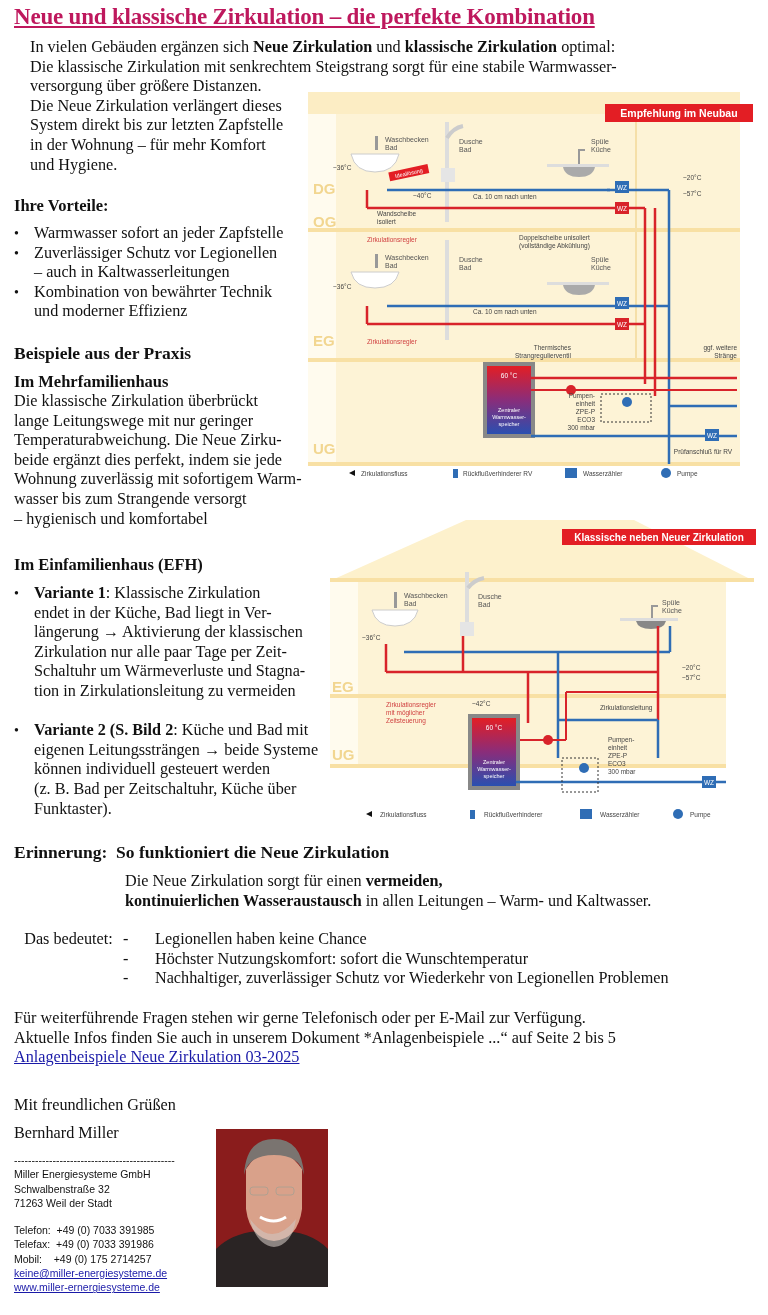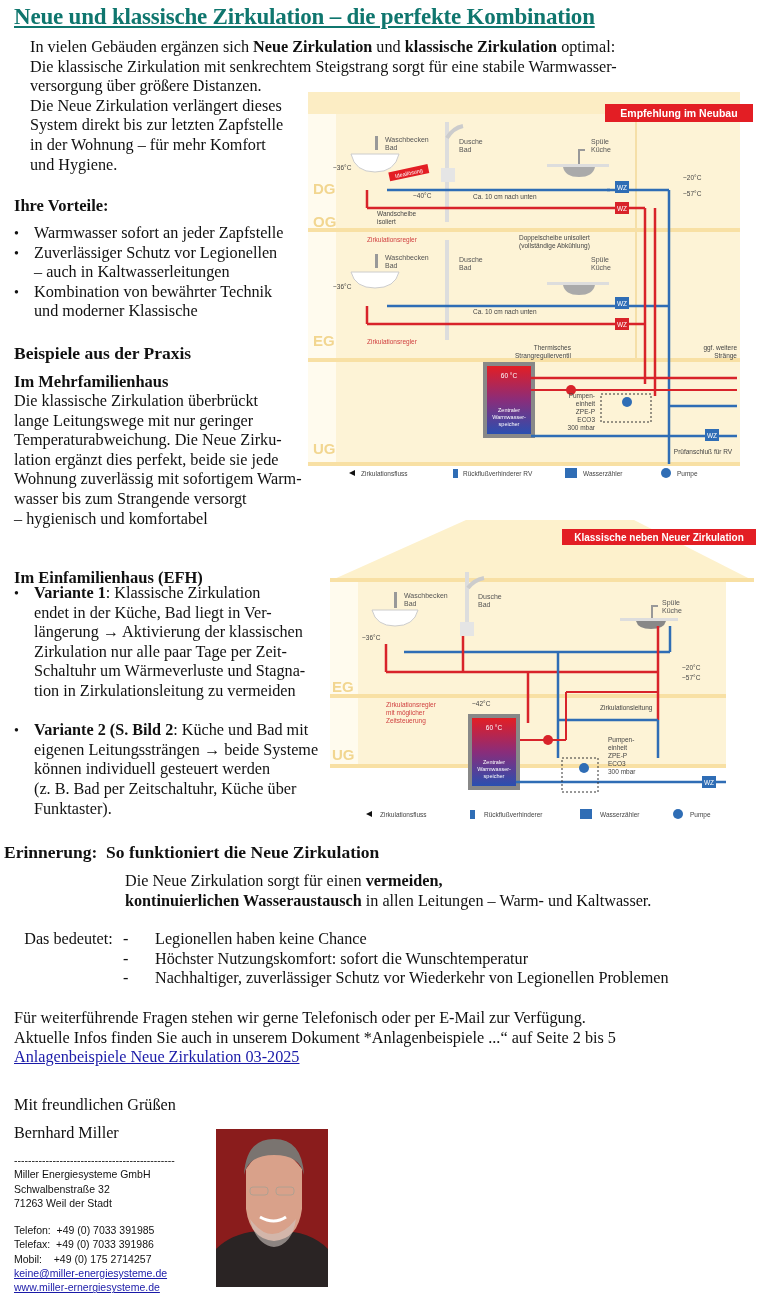--- a/index.html
+++ b/index.html
@@ -1,19 +1,19 @@
 <!DOCTYPE html>
 <html><head>
 <meta charset="utf-8">
 <style>
   html, body { margin:0; padding:0; background:#ffffff; }
   body { width:768px; height:1315px; position:relative; overflow:hidden;
          font-family:"Liberation Serif", serif; color:#111; }
   .abs { position:absolute; }
-  .title { left:14px; top:4px; font-size:23px; font-weight:bold; color:#0f766e;
+  .title { left:14px; top:4px; font-size:23px; font-weight:bold; color:#be185d;
            text-decoration:underline; letter-spacing:-0.2px; white-space:nowrap; }
   .p { font-size:16.2px; line-height:19.6px; white-space:nowrap; }
   .h { font-size:17.5px; font-weight:bold; }
   .h2 { font-size:16.5px; font-weight:bold; }
   ul.bul { list-style:none; margin:0; padding:0; }
   ul.bul li { position:relative; padding-left:20px; font-size:16.2px; line-height:19.6px; white-space:nowrap; }
   ul.bul li::before { content:"•"; position:absolute; left:0; top:0; font-size:14px; }
   a.link { color:#1a1aa8; text-decoration:underline; }
   .sig { font-family:"Liberation Sans", sans-serif; font-size:10.5px; line-height:14.3px; white-space:nowrap; }
   .diag text { font-family:"Liberation Sans", sans-serif; }
@@ -33,36 +33,36 @@
   <div>Die Neue Zirkulation verlängert dieses</div>
   <div>System direkt bis zur letzten Zapfstelle</div>
   <div>in der Wohnung – für mehr Komfort</div>
   <div>und Hygiene.</div>
 </div>
 
 <div class="abs h2" style="left:14px; top:196px;">Ihre Vorteile:</div>
 <ul class="abs bul" style="left:14px; top:224px;">
   <li><span>Warmwasser sofort an jeder Zapfstelle</span></li>
   <li><span>Zuverlässiger Schutz vor Legionellen</span><br><span>– auch in Kaltwasserleitungen</span></li>
-  <li><span>Kombination von bewährter Technik</span><br><span>und moderner Klassische</span></li>
+  <li><span>Kombination von bewährter Technik</span><br><span>und moderner Effizienz</span></li>
 </ul>
 
 <div class="abs h" style="left:14px; top:343px;">Beispiele aus der Praxis</div>
 <div class="abs h2" style="left:14px; top:372px;">Im Mehrfamilienhaus</div>
 <div class="abs p" style="left:14px; top:392px;">
   <div>Die klassische Zirkulation überbrückt</div>
   <div>lange Leitungswege mit nur geringer</div>
   <div>Temperaturabweichung. Die Neue Zirku-</div>
-  <div>lation ergänzt dies perfekt, beide sie jede</div>
+  <div>beide ergänzt dies perfekt, indem sie jede</div>
   <div>Wohnung zuverlässig mit sofortigem Warm-</div>
   <div>wasser bis zum Strangende versorgt</div>
   <div>– hygienisch und komfortabel</div>
 </div>
 
-<div class="abs h2" style="left:14px; top:568px;">Im Einfamilienhaus (EFH)</div>
+<div class="abs h2" style="left:14px; top:555px;">Im Einfamilienhaus (EFH)</div>
 <ul class="abs bul" style="left:14px; top:584px;">
   <li>
     <b>Variante 1</b><span>: Klassische Zirkulation</span><br>
     <span>endet in der Küche, Bad liegt in Ver-</span><br>
     <span>längerung → Aktivierung der klassischen</span><br>
     <span>Zirkulation nur alle paar Tage per Zeit-</span><br>
     <span>Schaltuhr um Wärmeverluste und Stagna-</span><br>
     <span>tion in Zirkulationsleitung zu vermeiden</span>
   </li>
   <li style="margin-top:19.6px;">
@@ -297,21 +297,21 @@
   <path d="M36 294 l6 -3 v6z" fill="#111"></path>
   <text x="50" y="297" font-size="6.5" fill="#444">Zirkulationsfluss</text>
   <rect x="140" y="290" width="5" height="9" fill="#2f6db5"></rect>
   <text x="154" y="297" font-size="6.5" fill="#444">Rückflußverhinderer</text>
   <rect x="250" y="289" width="12" height="10" fill="#2f6db5"></rect>
   <text x="270" y="297" font-size="6.5" fill="#444">Wasserzähler</text>
   <circle cx="348" cy="294" r="5" fill="#2f6db5"></circle>
   <text x="360" y="297" font-size="6.5" fill="#444">Pumpe</text>
 </svg>
 
-<div class="abs h" style="left:4px; top:842px; white-space:nowrap;text-align:center;">
+<div class="abs h" style="left:14px; top:842px; white-space:nowrap;text-align:center;">
   <span>Erinnerung:</span>&nbsp;&nbsp;<span>So funktioniert die Neue Zirkulation</span>
 </div>
 <div class="abs p" style="left:125px; top:872px;">
   <div><span>Die Neue Zirkulation sorgt für einen </span><b>vermeiden,</b></div>
   <div><b>kontinuierlichen Wasseraustausch</b><span> in allen Leitungen – Warm- und Kaltwasser.</span></div>
 </div>
 <div class="abs p" style="left:14px; top:930px;">
   <div class="dash-row">
       <span class="lbl">Das bedeutet:</span>
       <span class="dash">-</span>

